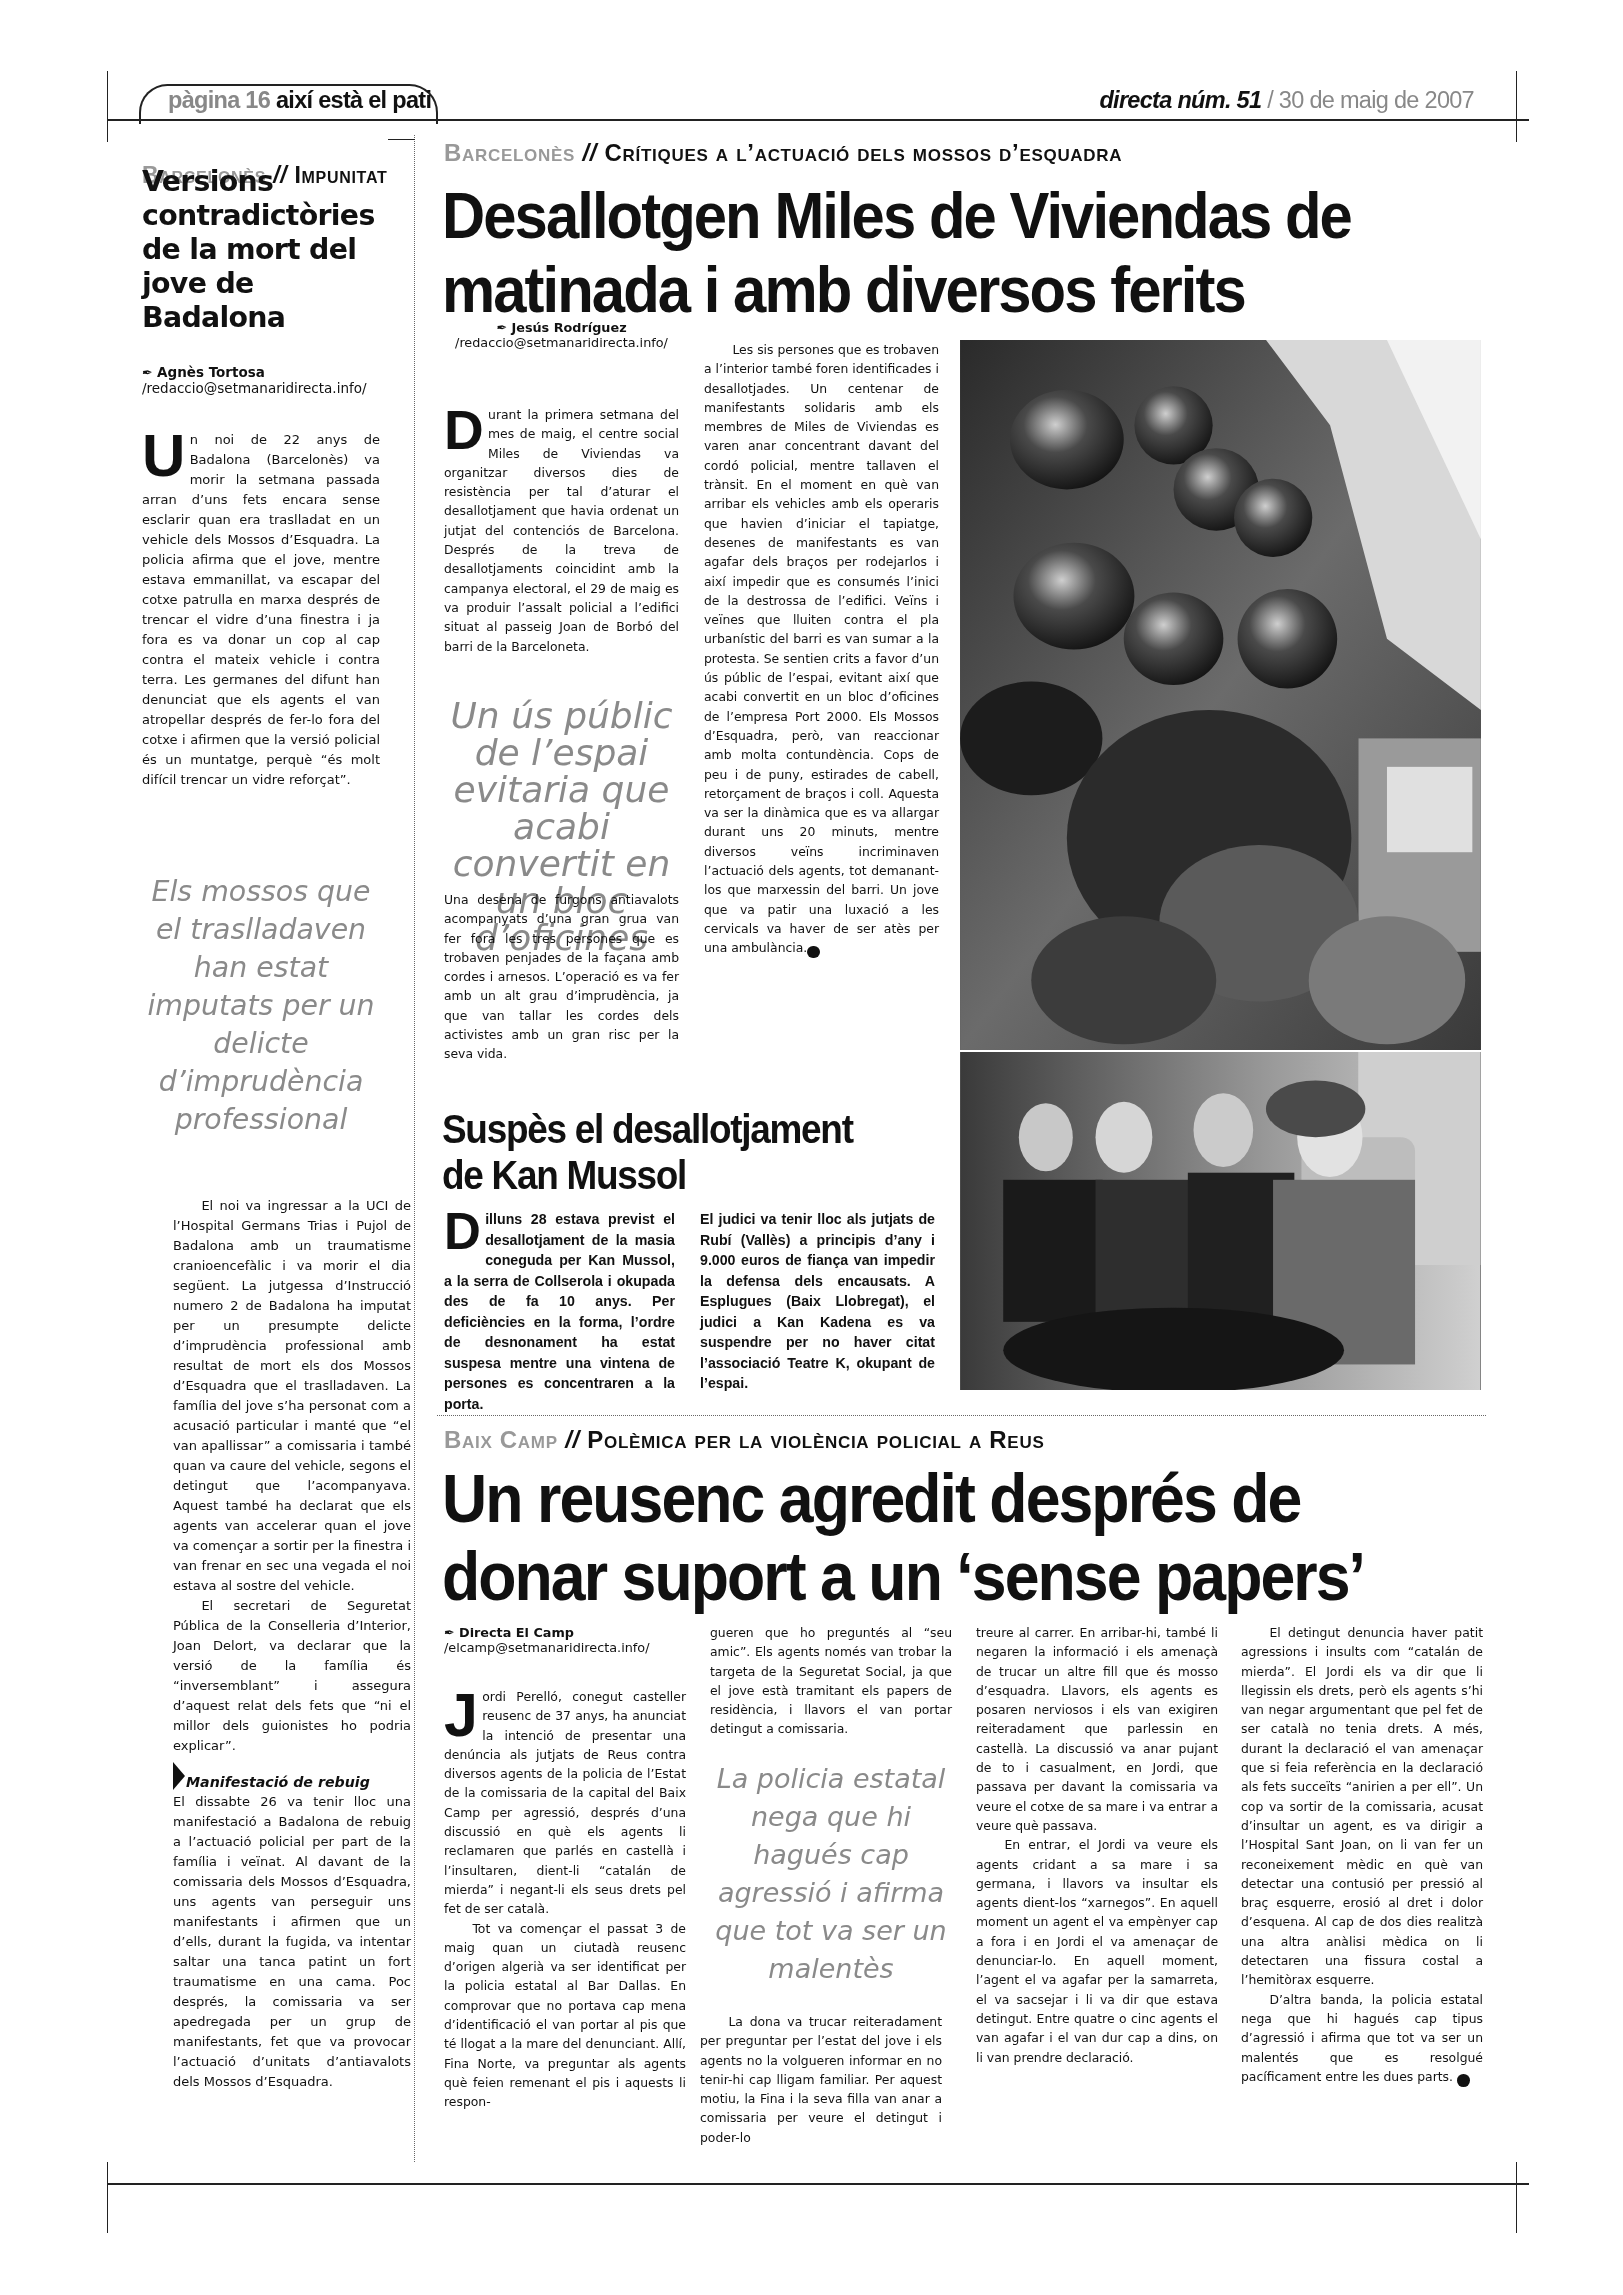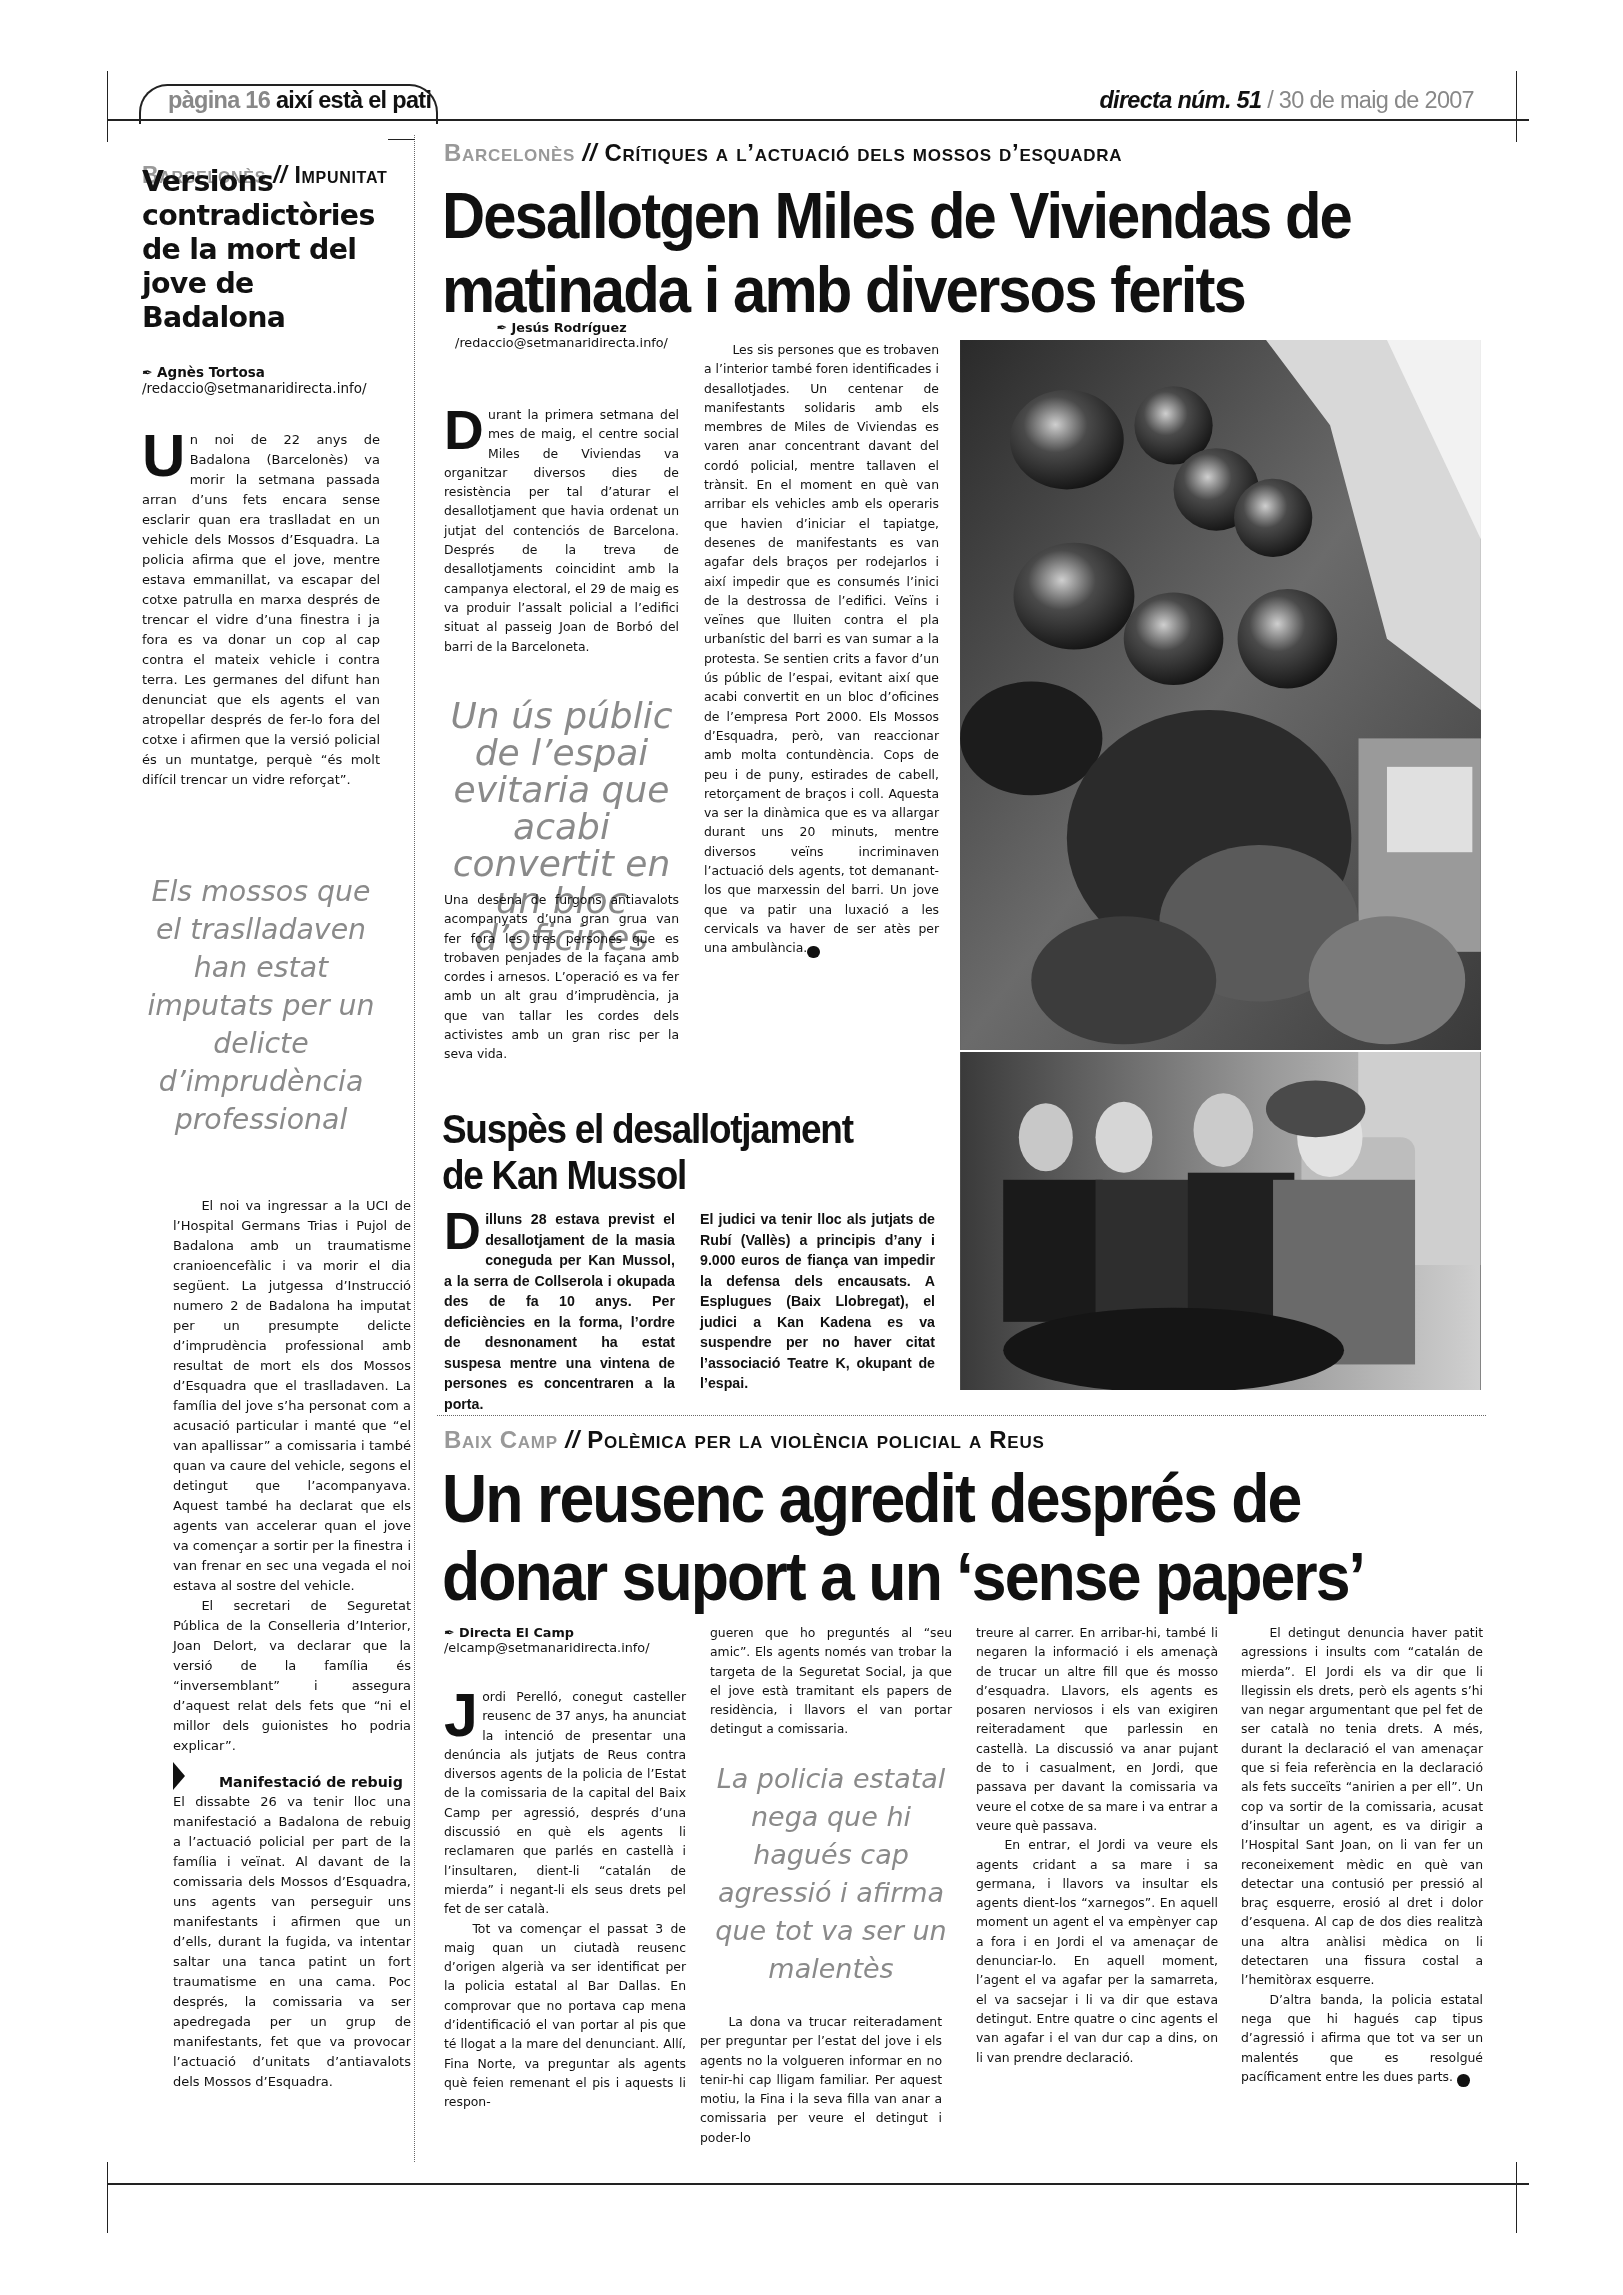--- a/index.html
+++ b/index.html
@@ -22,21 +22,21 @@
   .side { left: 142px; width: 238px; }
   .side-kicker { top: 142px; font-size: 23px; margin-top: 20px; }
   .side-title { top: 165px; font-family: "DejaVu Sans", sans-serif; font-weight: bold; font-size: 28.4px; line-height: 34px; letter-spacing: -0.7px; }
   .byline-name { font-weight: bold; font-size: 13.5px; }
   .byline-mail { font-size: 13.5px; }
   .body-text { font-family: "DejaVu Sans", sans-serif; font-size: 13px; line-height: 20px; text-align: justify; hyphens: auto; }
   .body-text p { margin: 0; }
   .body-text p.indent { text-indent: 28.4px; }
   .drop { float: left; font-family: "Liberation Sans", sans-serif; font-weight: 900; font-size: 60px; line-height: 46px; margin: 2.8px 4.3px 0 0; }
   .pull { color: #8a8a8a; font-style: italic; text-align: center; font-family: "DejaVu Sans", sans-serif; }
-  .sub-head { font-weight: bold; font-size: 14.2px; margin: 15.6px 0 0 0; position: relative; padding-left: 46px; }
+  .sub-head { font-weight: bold; font-size: 14.2px; margin: 15.6px 0 0 0; position: relative; padding-left: 13px; font-style: italic; }
   .sub-head .tri { position: absolute; left: 0; top: -10px; width: 0; height: 0; border-top: 14.2px solid transparent; border-bottom: 14.2px solid transparent; border-left: 12.8px solid #111; }
   .v-dotted { border-left: 1.4px dotted #666; }
   
   .main-kicker { left: 444px; top: 139px; font-size: 24px; }
   .main-headline { left: 442px; top: 179px; width: 1038px; font-family: "Liberation Sans", sans-serif; font-weight: bold; font-size: 65px; line-height: 74px; letter-spacing: -2.1px; transform: scaleX(0.92); transform-origin: left top; white-space: nowrap; }
   .col { font-size: 12.4px; line-height: 19.3px; }
   .photo { background: #555; overflow: hidden; }
   .photo svg { display: block; }
   .sub-story-title { left: 442px; top: 1106px; font-family: "Liberation Sans", sans-serif; font-weight: bold; font-size: 41px; line-height: 46px; letter-spacing: -1.4px; transform: scaleX(0.9); transform-origin: left top; white-space: nowrap; }
   .bold-text { font-family: "Liberation Sans", sans-serif; font-weight: bold; font-size: 14.2px; line-height: 20.5px; text-align: justify; }

